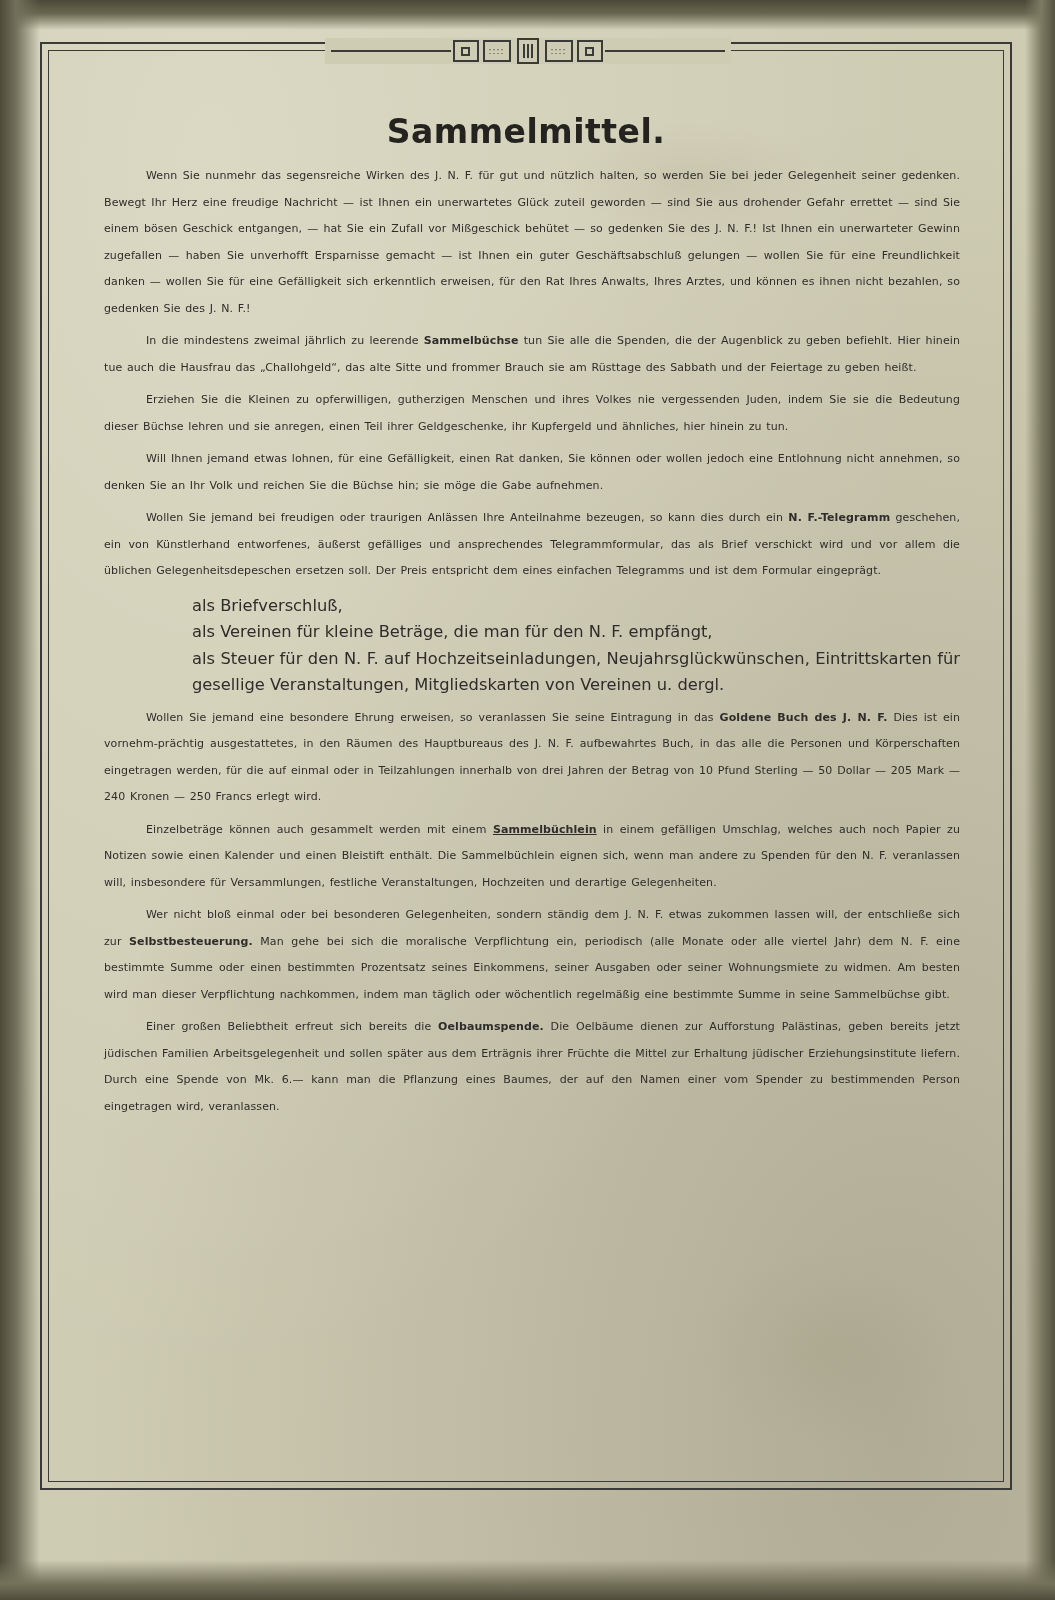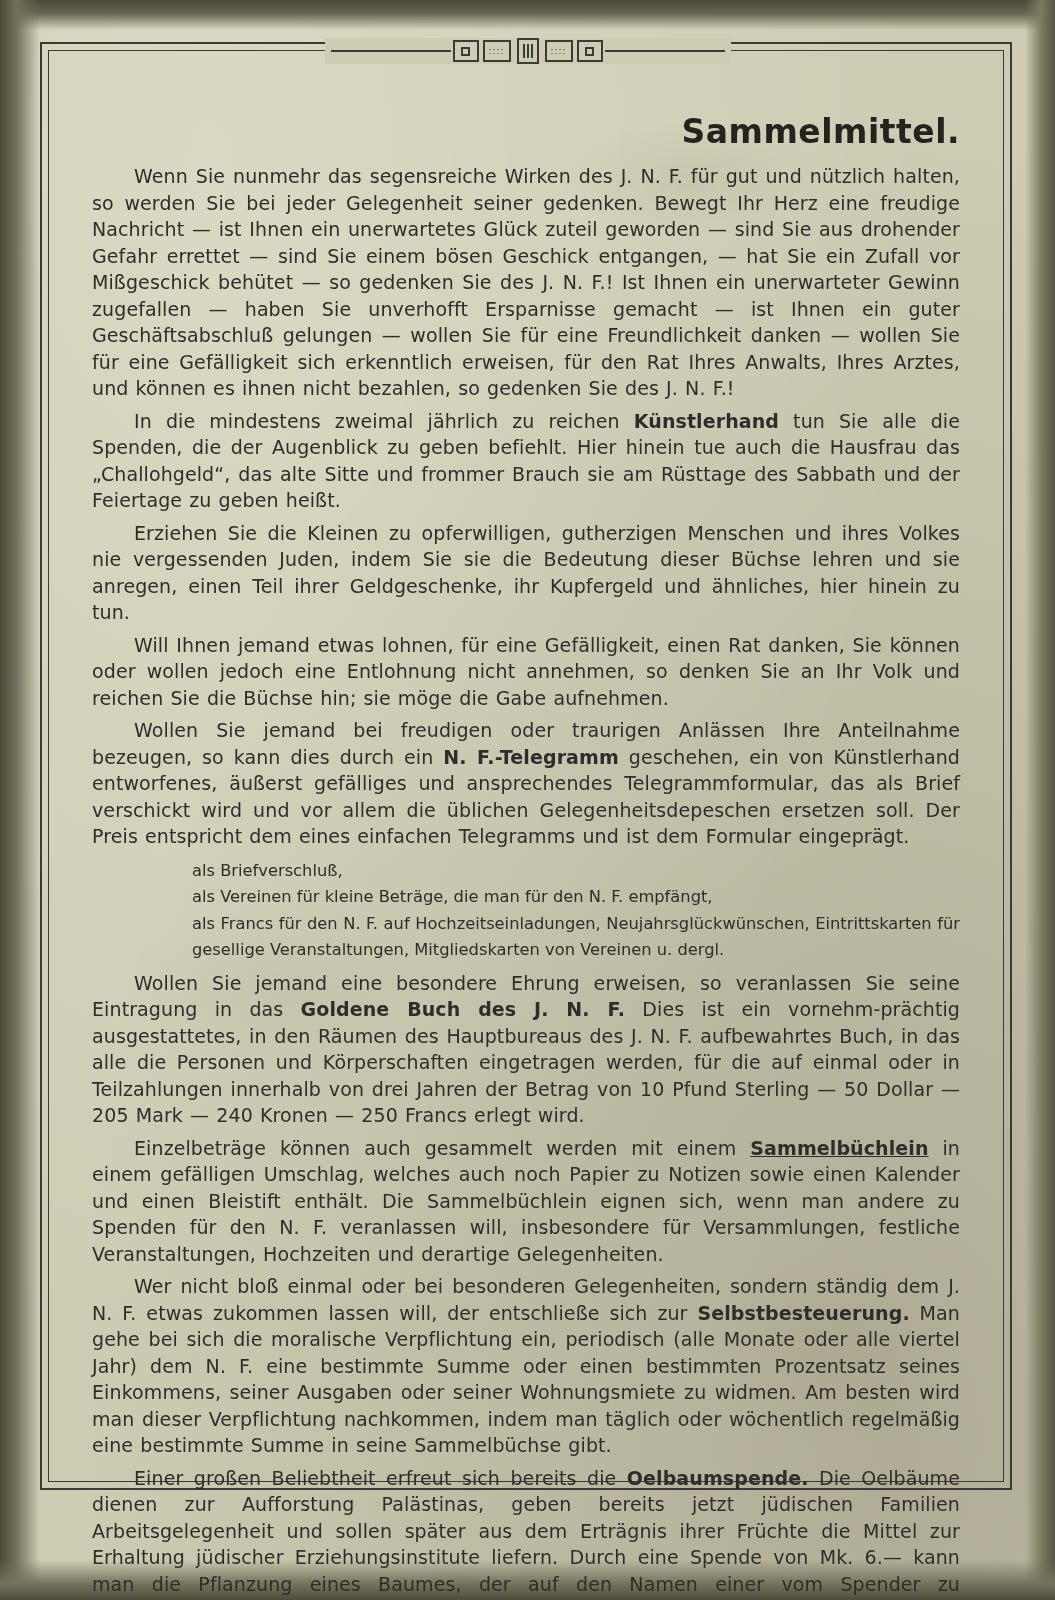--- a/index.html
+++ b/index.html
@@ -103,32 +103,32 @@
   
   #content {
     position: absolute;
     left: 92px;
     top: 96px;
     width: 868px;
     color: #2e2d2b;
     font-family: "DejaVu Sans", sans-serif;
   }
   h1.title {
-    text-align: right;
+    text-align: center;
     font-size: 33px;
     font-weight: bold;
     letter-spacing: 0.5px;
     margin: 16px 0 12px 0;
     color: #24231f;
   }
   p.para {
-    margin: 0 0 6px 0;
+    margin: 0 0 6px 12px;
     text-indent: 42px;
     text-align: justify;
-    font-size: 19px;
+    font-size: 11px;
     line-height: 26.5px;
     letter-spacing: 0.1px;
     word-spacing: 1px;
   }
   p.noindent { text-indent: 0; }
   .bold { font-weight: bold; }
   .bold-u { font-weight: bold; text-decoration: underline; }
   ul.list {
     list-style: none;
     margin: 8px 0 6px 0;
@@ -181,29 +181,29 @@
     <div class="orn-box orn-sq">
         <div class="inner"></div>
       </div>
     <div class="orn-rule"></div>
   </div>
 
   <div id="content">
     <h1 class="title">Sammelmittel.</h1>
     <div id="paras-before">
         <p class="para"><span>Wenn Sie nunmehr das segensreiche Wirken des J. N. F. für gut und nützlich halten, so werden Sie bei jeder Gelegenheit seiner gedenken. Bewegt Ihr Herz eine freudige Nachricht — ist Ihnen ein unerwartetes Glück zuteil geworden — sind Sie aus drohender Gefahr errettet — sind Sie einem bösen Geschick entgangen, — hat Sie ein Zufall vor Mißgeschick behütet — so gedenken Sie des J. N. F.! Ist Ihnen ein unerwarteter Gewinn zugefallen — haben Sie unverhofft Ersparnisse gemacht — ist Ihnen ein guter Geschäftsabschluß gelungen — wollen Sie für eine Freundlichkeit danken — wollen Sie für eine Gefälligkeit sich erkenntlich erweisen, für den Rat Ihres Anwalts, Ihres Arztes, und können es ihnen nicht bezahlen, so gedenken Sie des J. N. F.!</span></p>
-        <p class="para"><span>In die mindestens zweimal jährlich zu reichen </span><span class="bold">Künstlerhand</span><span> tun Sie alle die Spenden, die der Augenblick zu geben befiehlt. Hier hinein tue auch die Hausfrau das „Challohgeld“, das alte Sitte und frommer Brauch sie am Rüsttage des Sabbath und der Feiertage zu geben heißt.</span></p>
+        <p class="para"><span>In die mindestens zweimal jährlich zu leerende </span><span class="bold">Sammelbüchse</span><span> tun Sie alle die Spenden, die der Augenblick zu geben befiehlt. Hier hinein tue auch die Hausfrau das „Challohgeld“, das alte Sitte und frommer Brauch sie am Rüsttage des Sabbath und der Feiertage zu geben heißt.</span></p>
         <p class="para"><span>Erziehen Sie die Kleinen zu opferwilligen, gutherzigen Menschen und ihres Volkes nie vergessenden Juden, indem Sie sie die Bedeutung dieser Büchse lehren und sie anregen, einen Teil ihrer Geldgeschenke, ihr Kupfergeld und ähnliches, hier hinein zu tun.</span></p>
         <p class="para"><span>Will Ihnen jemand etwas lohnen, für eine Gefälligkeit, einen Rat danken, Sie können oder wollen jedoch eine Entlohnung nicht annehmen, so denken Sie an Ihr Volk und reichen Sie die Büchse hin; sie möge die Gabe aufnehmen.</span></p>
         <p class="para"><span>Wollen Sie jemand bei freudigen oder traurigen Anlässen Ihre Anteilnahme bezeugen, so kann dies durch ein </span><span class="bold">N. F.-Telegramm</span><span> geschehen, ein von Künstlerhand entworfenes, äußerst gefälliges und ansprechendes Telegrammformular, das als Brief verschickt wird und vor allem die üblichen Gelegenheitsdepeschen ersetzen soll. Der Preis entspricht dem eines einfachen Telegramms und ist dem Formular eingeprägt.</span></p>
       </div>
     <ul class="list" id="marken-list">
         <li>als Briefverschluß,</li>
         <li>als Vereinen für kleine Beträge, die man für den N. F. empfängt,</li>
-        <li>als Francs für den N. F. auf Hochzeitseinladungen, Neujahrsglückwünschen, Eintrittskarten für gesellige Veranstaltungen, Mitgliedskarten von Vereinen u. dergl.</li>
+        <li>als Steuer für den N. F. auf Hochzeitseinladungen, Neujahrsglückwünschen, Eintrittskarten für gesellige Veranstaltungen, Mitgliedskarten von Vereinen u. dergl.</li>
       </ul>
     <div id="paras-after">
         <p class="para"><span>Wollen Sie jemand eine besondere Ehrung erweisen, so veranlassen Sie seine Eintragung in das </span><span class="bold">Goldene Buch des J. N. F.</span><span> Dies ist ein vornehm-prächtig ausgestattetes, in den Räumen des Hauptbureaus des J. N. F. aufbewahrtes Buch, in das alle die Personen und Körperschaften eingetragen werden, für die auf einmal oder in Teilzahlungen innerhalb von drei Jahren der Betrag von 10 Pfund Sterling — 50 Dollar — 205 Mark — 240 Kronen — 250 Francs erlegt wird.</span></p>
         <p class="para"><span>Einzelbeträge können auch gesammelt werden mit einem </span><span class="bold-u">Sammelbüchlein</span><span> in einem gefälligen Umschlag, welches auch noch Papier zu Notizen sowie einen Kalender und einen Bleistift enthält. Die Sammelbüchlein eignen sich, wenn man andere zu Spenden für den N. F. veranlassen will, insbesondere für Versammlungen, festliche Veranstaltungen, Hochzeiten und derartige Gelegenheiten.</span></p>
         <p class="para"><span>Wer nicht bloß einmal oder bei besonderen Gelegenheiten, sondern ständig dem J. N. F. etwas zukommen lassen will, der entschließe sich zur </span><span class="bold">Selbstbesteuerung.</span><span> Man gehe bei sich die moralische Verpflichtung ein, periodisch (alle Monate oder alle viertel Jahr) dem N. F. eine bestimmte Summe oder einen bestimmten Prozentsatz seines Einkommens, seiner Ausgaben oder seiner Wohnungsmiete zu widmen. Am besten wird man dieser Verpflichtung nachkommen, indem man täglich oder wöchentlich regelmäßig eine bestimmte Summe in seine Sammelbüchse gibt.</span></p>
         <p class="para"><span>Einer großen Beliebtheit erfreut sich bereits die </span><span class="bold">Oelbaumspende.</span><span> Die Oelbäume dienen zur Aufforstung Palästinas, geben bereits jetzt jüdischen Familien Arbeitsgelegenheit und sollen später aus dem Erträgnis ihrer Früchte die Mittel zur Erhaltung jüdischer Erziehungsinstitute liefern. Durch eine Spende von Mk. 6.— kann man die Pflanzung eines Baumes, der auf den Namen einer vom Spender zu bestimmenden Person eingetragen wird, veranlassen.</span></p>
       </div>
   </div>
 
 </div>

